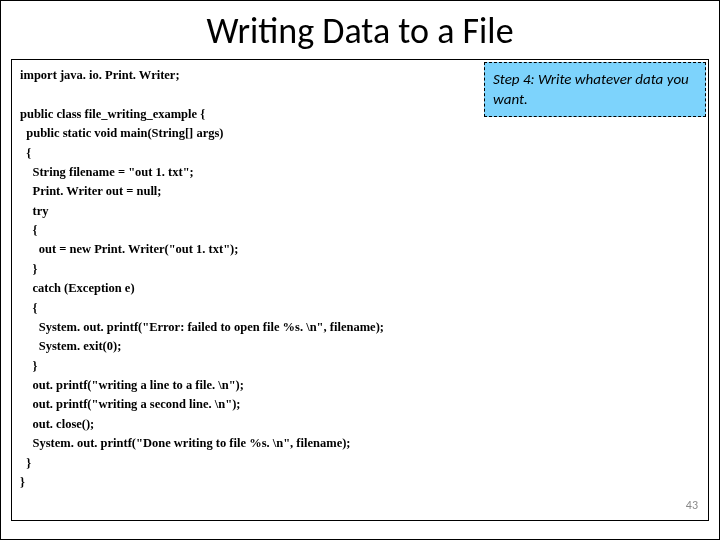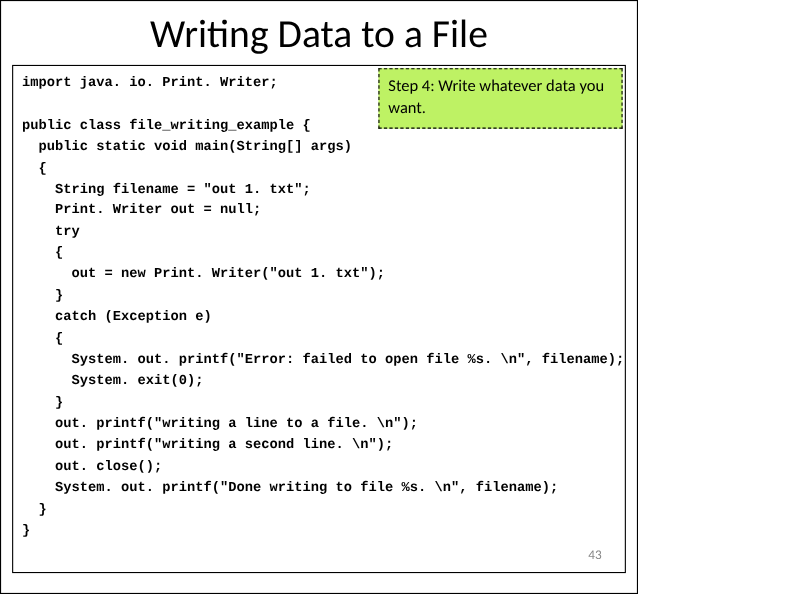--- a/index.html
+++ b/index.html
@@ -6,21 +6,21 @@
     margin: 0;
     padding: 0;
     width: 720px;
     height: 540px;
     background: #fff;
     font-family: Calibri, Arial, sans-serif;
     box-sizing: border-box;
     position: relative;
   }
   .slide {
-    width: 580px;
+    width: 720px;
     height: 540px;
     border: 1px solid #000;
     box-sizing: border-box;
     position: relative;
     padding: 0;
   }
   .title {
     text-align: center;
     font-size: 36px;
     color: #000;
@@ -29,46 +29,47 @@
   }
   .content-box {
     margin: 0 10px 0 10px;
     border: 1px solid #000;
     padding: 6px 8px 4px 8px;
     position: relative;
     height: 462px;
     box-sizing: border-box;
   }
   pre.code {
-    font-family: Liberation Mono, monospace;
+    font-family: Liberation Serif, serif;
     font-size: 12.5px;
     font-weight: bold;
     line-height: 1.55;
     margin: 0;
     white-space: pre;
     color: #000;
   }
   .note-box {
     position: absolute;
     top: 2px;
     right: 2px;
     width: 222px;
     border: 1px dashed #000;
     padding: 6px 8px;
     font-size: 15px;
     line-height: 1.35;
-    background: #bef264;
+    background: #7dd3fc;
     box-sizing: border-box;
+    font-style: italic;
   }
   .note-box p { margin: 0 0 10px 0; }
   .note-box p:last-child { margin-bottom: 0; }
   .note-box .b { font-weight: bold; }
   .pagenum {
     position: absolute;
-    right: 21px;
+    right: 10px;
     bottom: 8px;
     font-size: 12px;
     color: #888;
   }
 </style>
 </head>
 <body>
 
 <div class="slide">
   <h1 class="title">Writing Data to a File</h1>

